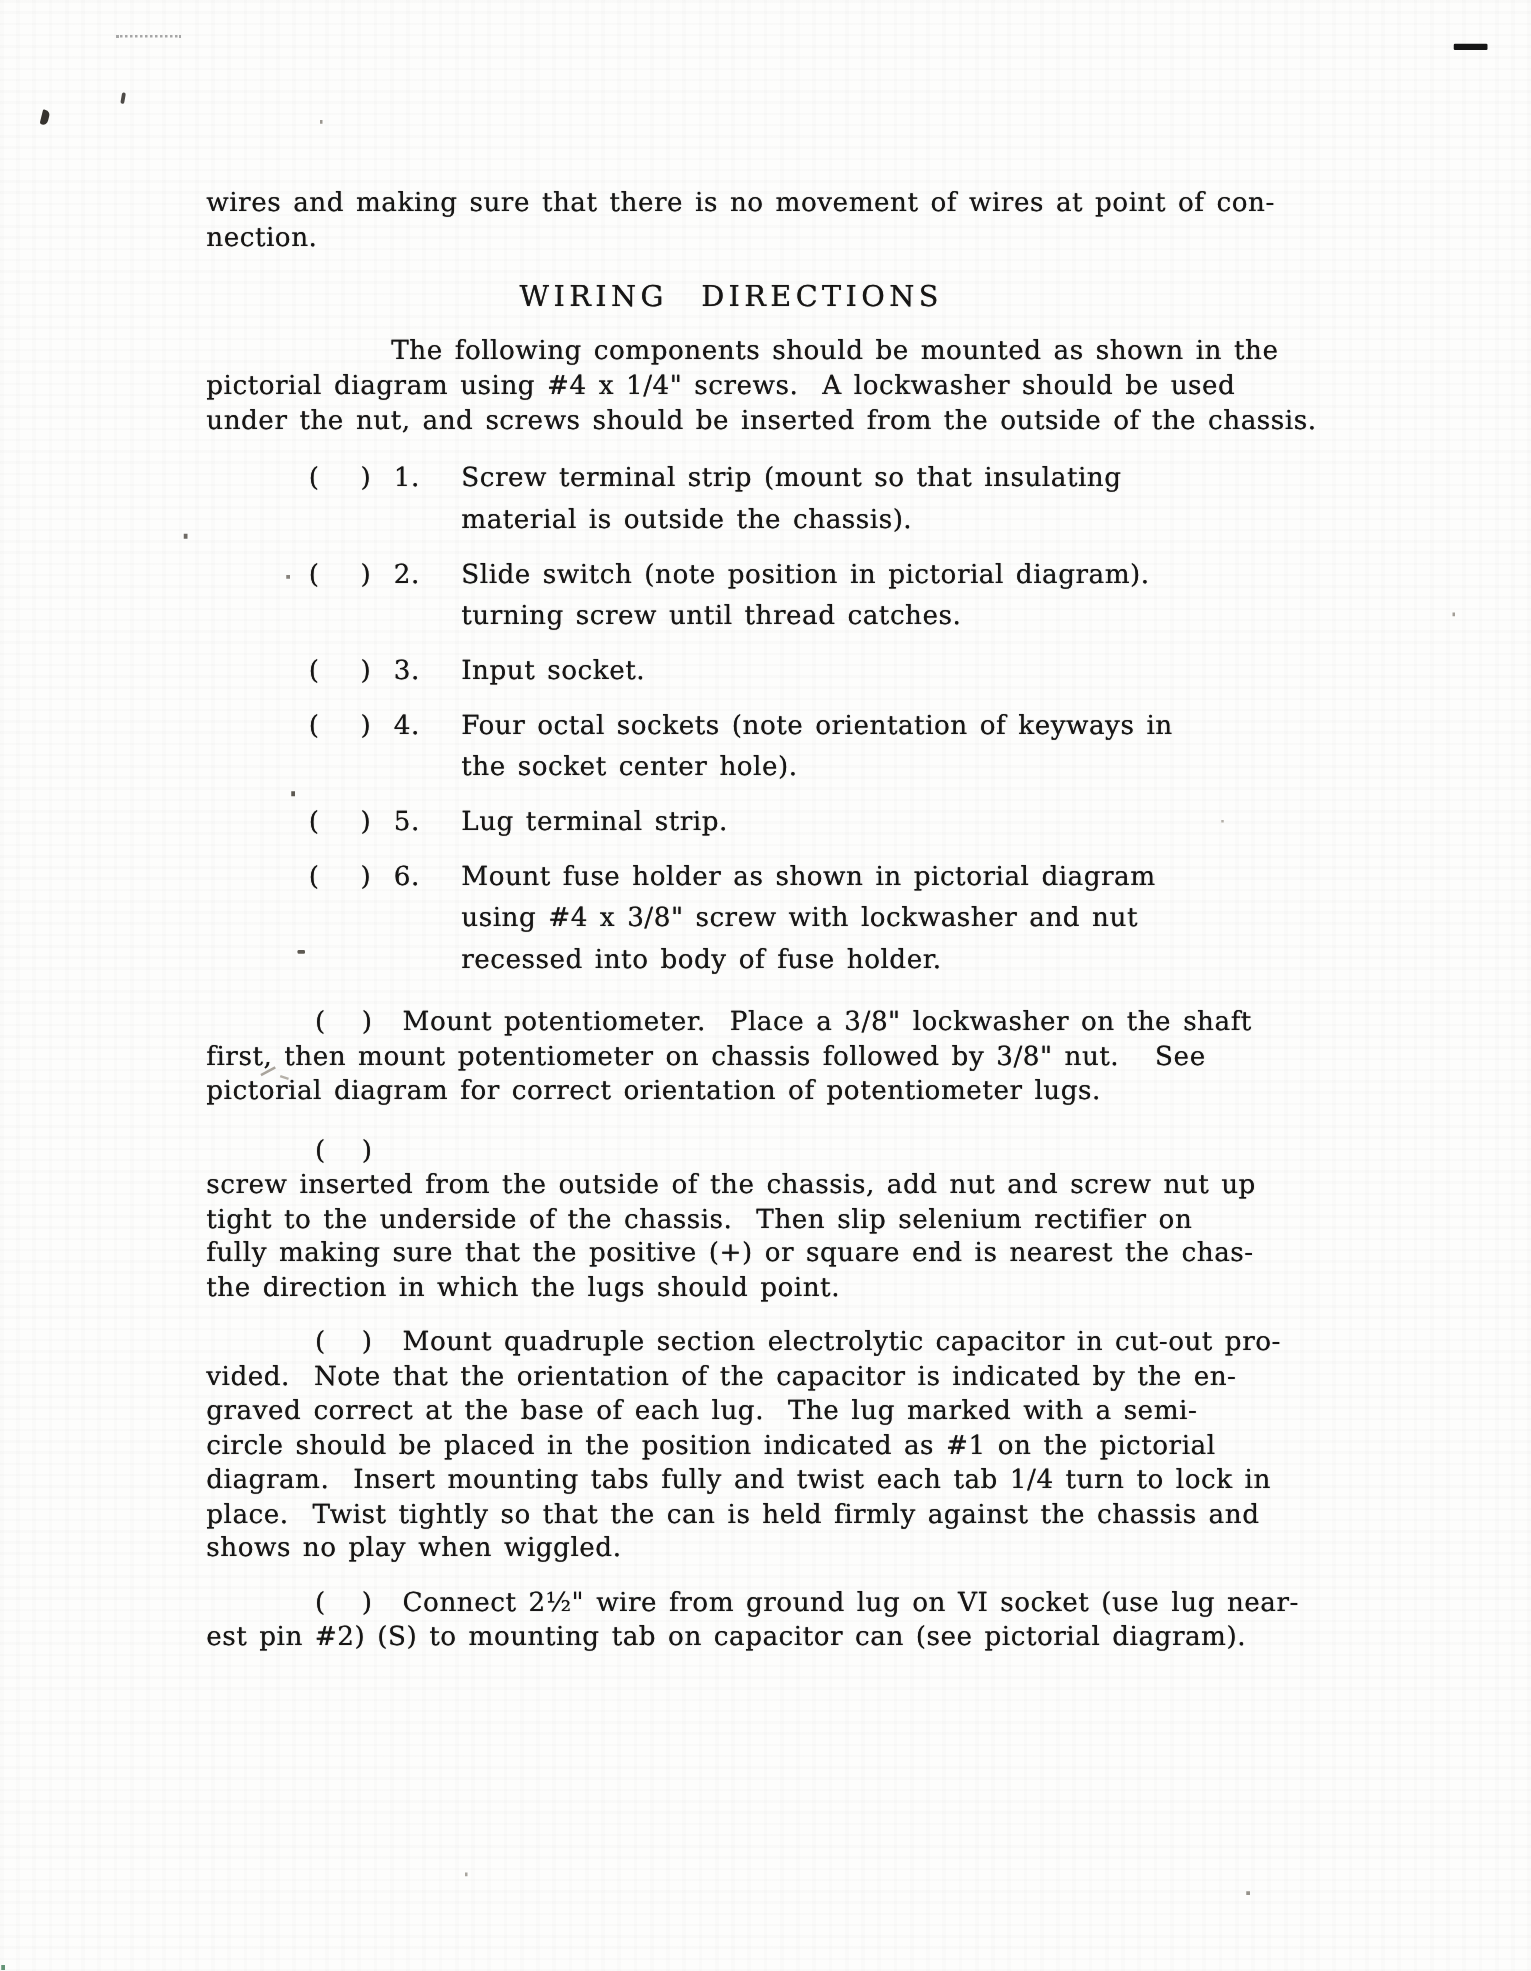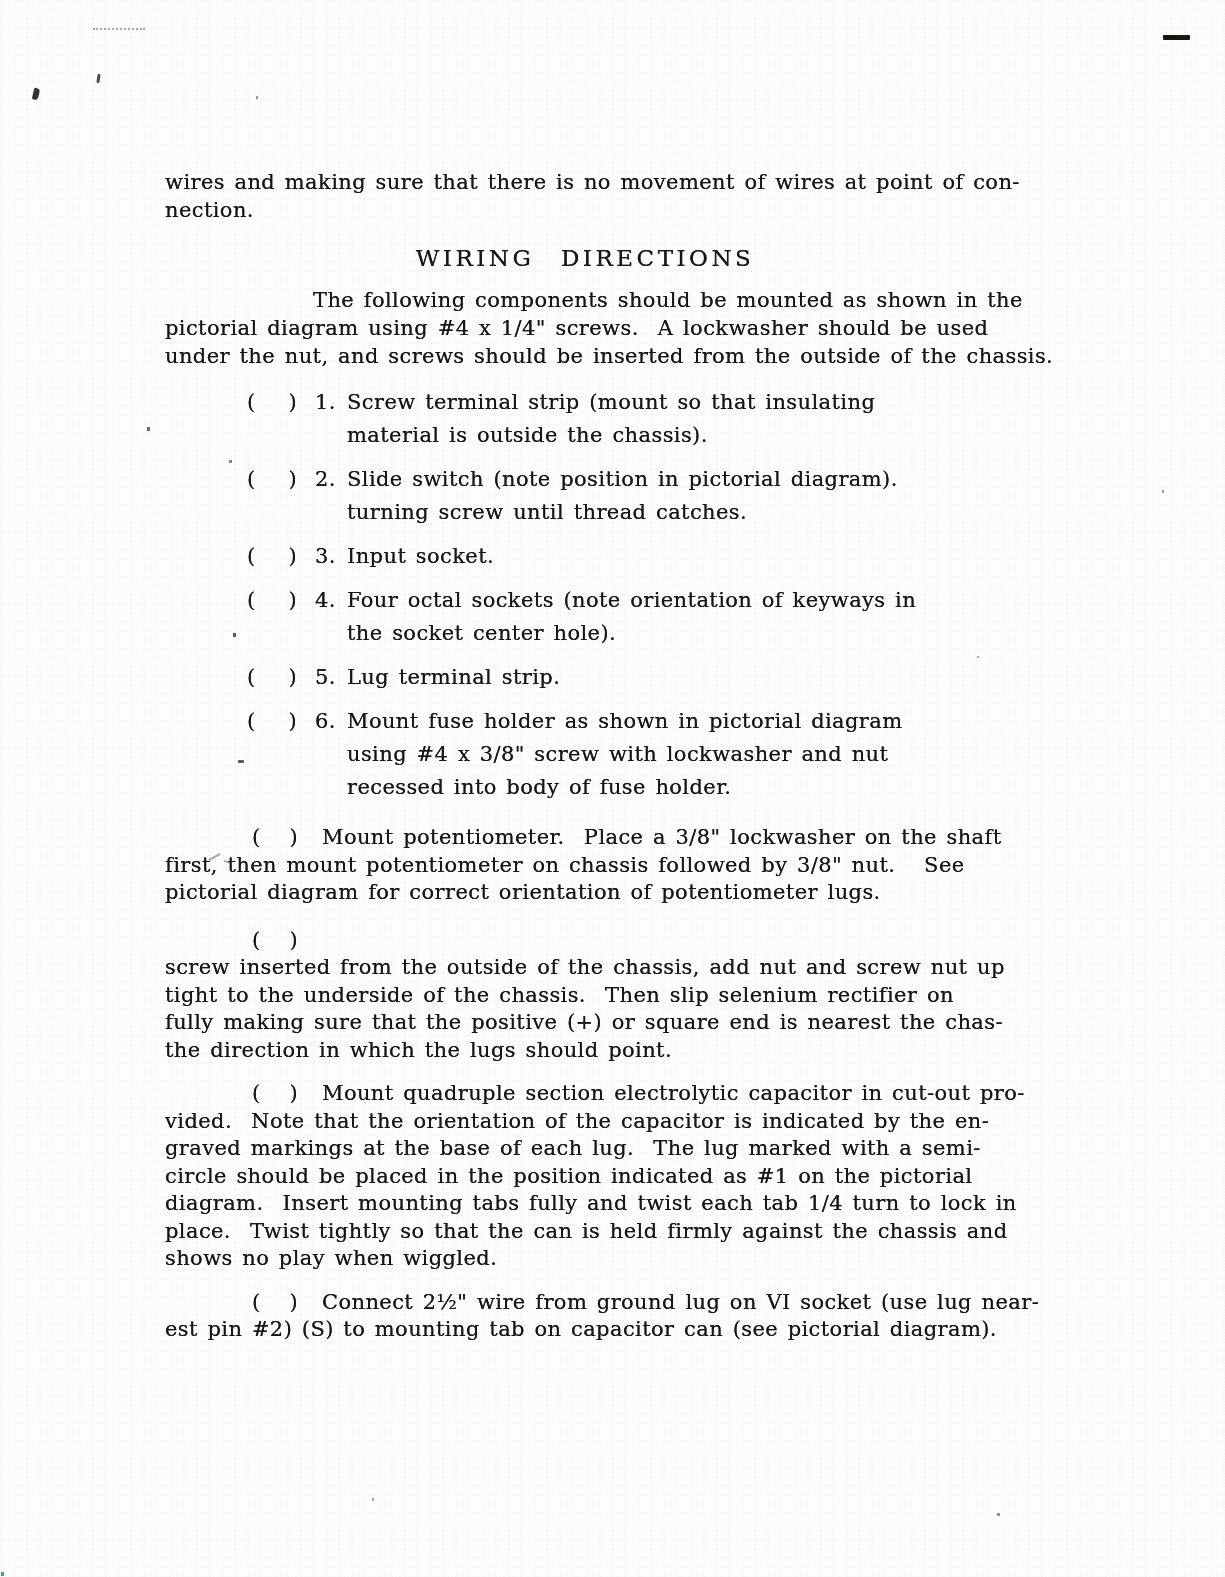--- a/index.html
+++ b/index.html
@@ -19,21 +19,21 @@
     position: absolute;
     inset: 0;
     background:
       repeating-linear-gradient(0deg, rgba(60,60,60,0.018) 0 2px, transparent 2px 9px),
       repeating-linear-gradient(90deg, rgba(60,60,60,0.014) 0 3px, transparent 3px 13px);
     pointer-events: none;
   }
   .content {
     position: absolute;
     left: 165px;
-    top: 168px;
+    top: 148px;
     width: 900px;
     font-size: 21px;
     letter-spacing: 0.4px;
     word-spacing: 2.5px;
     text-shadow: 0 0 0.6px rgba(25,24,22,0.85);
   }
   .line { white-space: pre; line-height: 28px; }
 
   .heading {
     margin-top: 20px;
@@ -51,21 +51,21 @@
   .checklist { margin-top: 16px; }
   .item { display: flex; margin-left: 82px; margin-bottom: 11px; }
   .item .cb {
     width: 50px;
     display: flex;
     justify-content: space-between;
     line-height: 33px;
     flex: none;
   }
   .item .num { width: 32px; margin-left: 18px; line-height: 33px; flex: none; }
-  .item .item-lines { margin-left: 0; }
+  .item .item-lines { margin-left: 22px; }
   .item .line { line-height: 33px; }
 
   .para { margin-top: 20px; }
   .para .line { line-height: 27.5px; }
   .para .firstline { display: flex; padding-left: 87px; line-height: 27.5px; }
   .para .cb {
     width: 46px;
     display: flex;
     justify-content: space-between;
     margin-right: 24px;
@@ -214,21 +214,21 @@
 
     <div class="para tight">
       <div class="firstline">
         <span class="cb">
           <span>(</span>
           <span>)</span>
         </span>
         <span class="line">Mount quadruple section electrolytic capacitor in cut-out pro-</span>
       </div>
       <div class="line">vided.  Note that the orientation of the capacitor is indicated by the en-</div>
-      <div class="line">graved markings at the base of each lug.  The lug marked with a semi-</div>
+      <div class="line">graved correct at the base of each lug.  The lug marked with a semi-</div>
       <div class="line">circle should be placed in the position indicated as #1 on the pictorial</div>
       <div class="line">diagram.  Insert mounting tabs fully and twist each tab 1/4 turn to lock in</div>
       <div class="line">place.  Twist tightly so that the can is held firmly against the chassis and</div>
       <div class="line">shows no play when wiggled.</div>
     </div>
 
     <div class="para tight">
       <div class="firstline">
         <span class="cb">
           <span>(</span>

